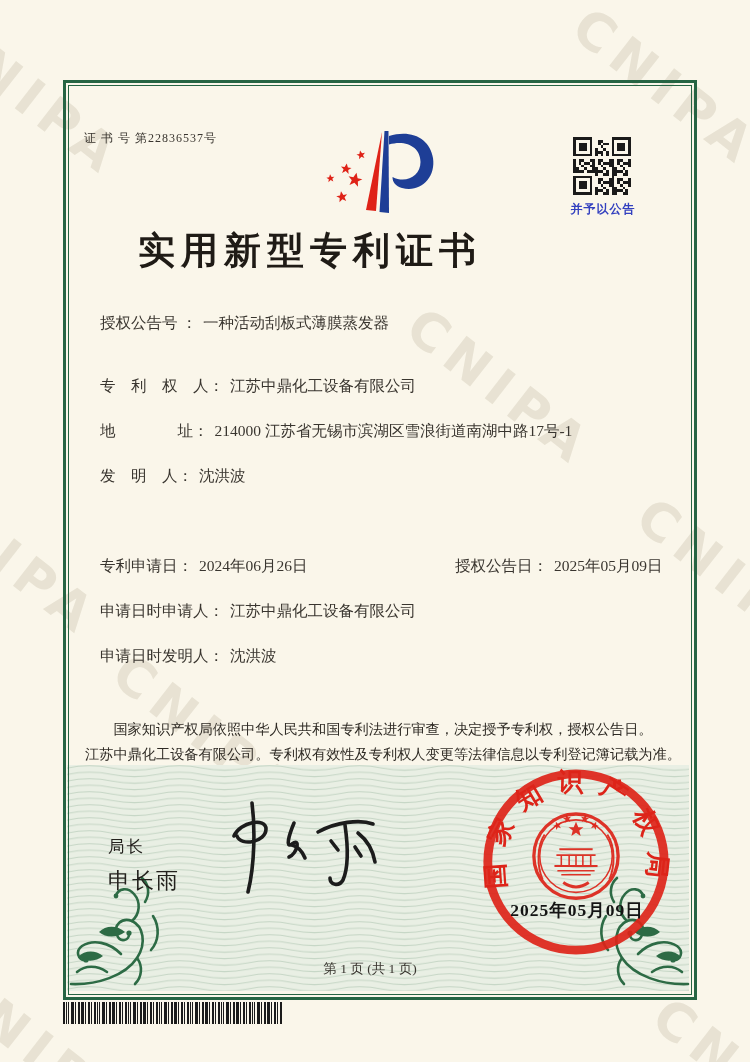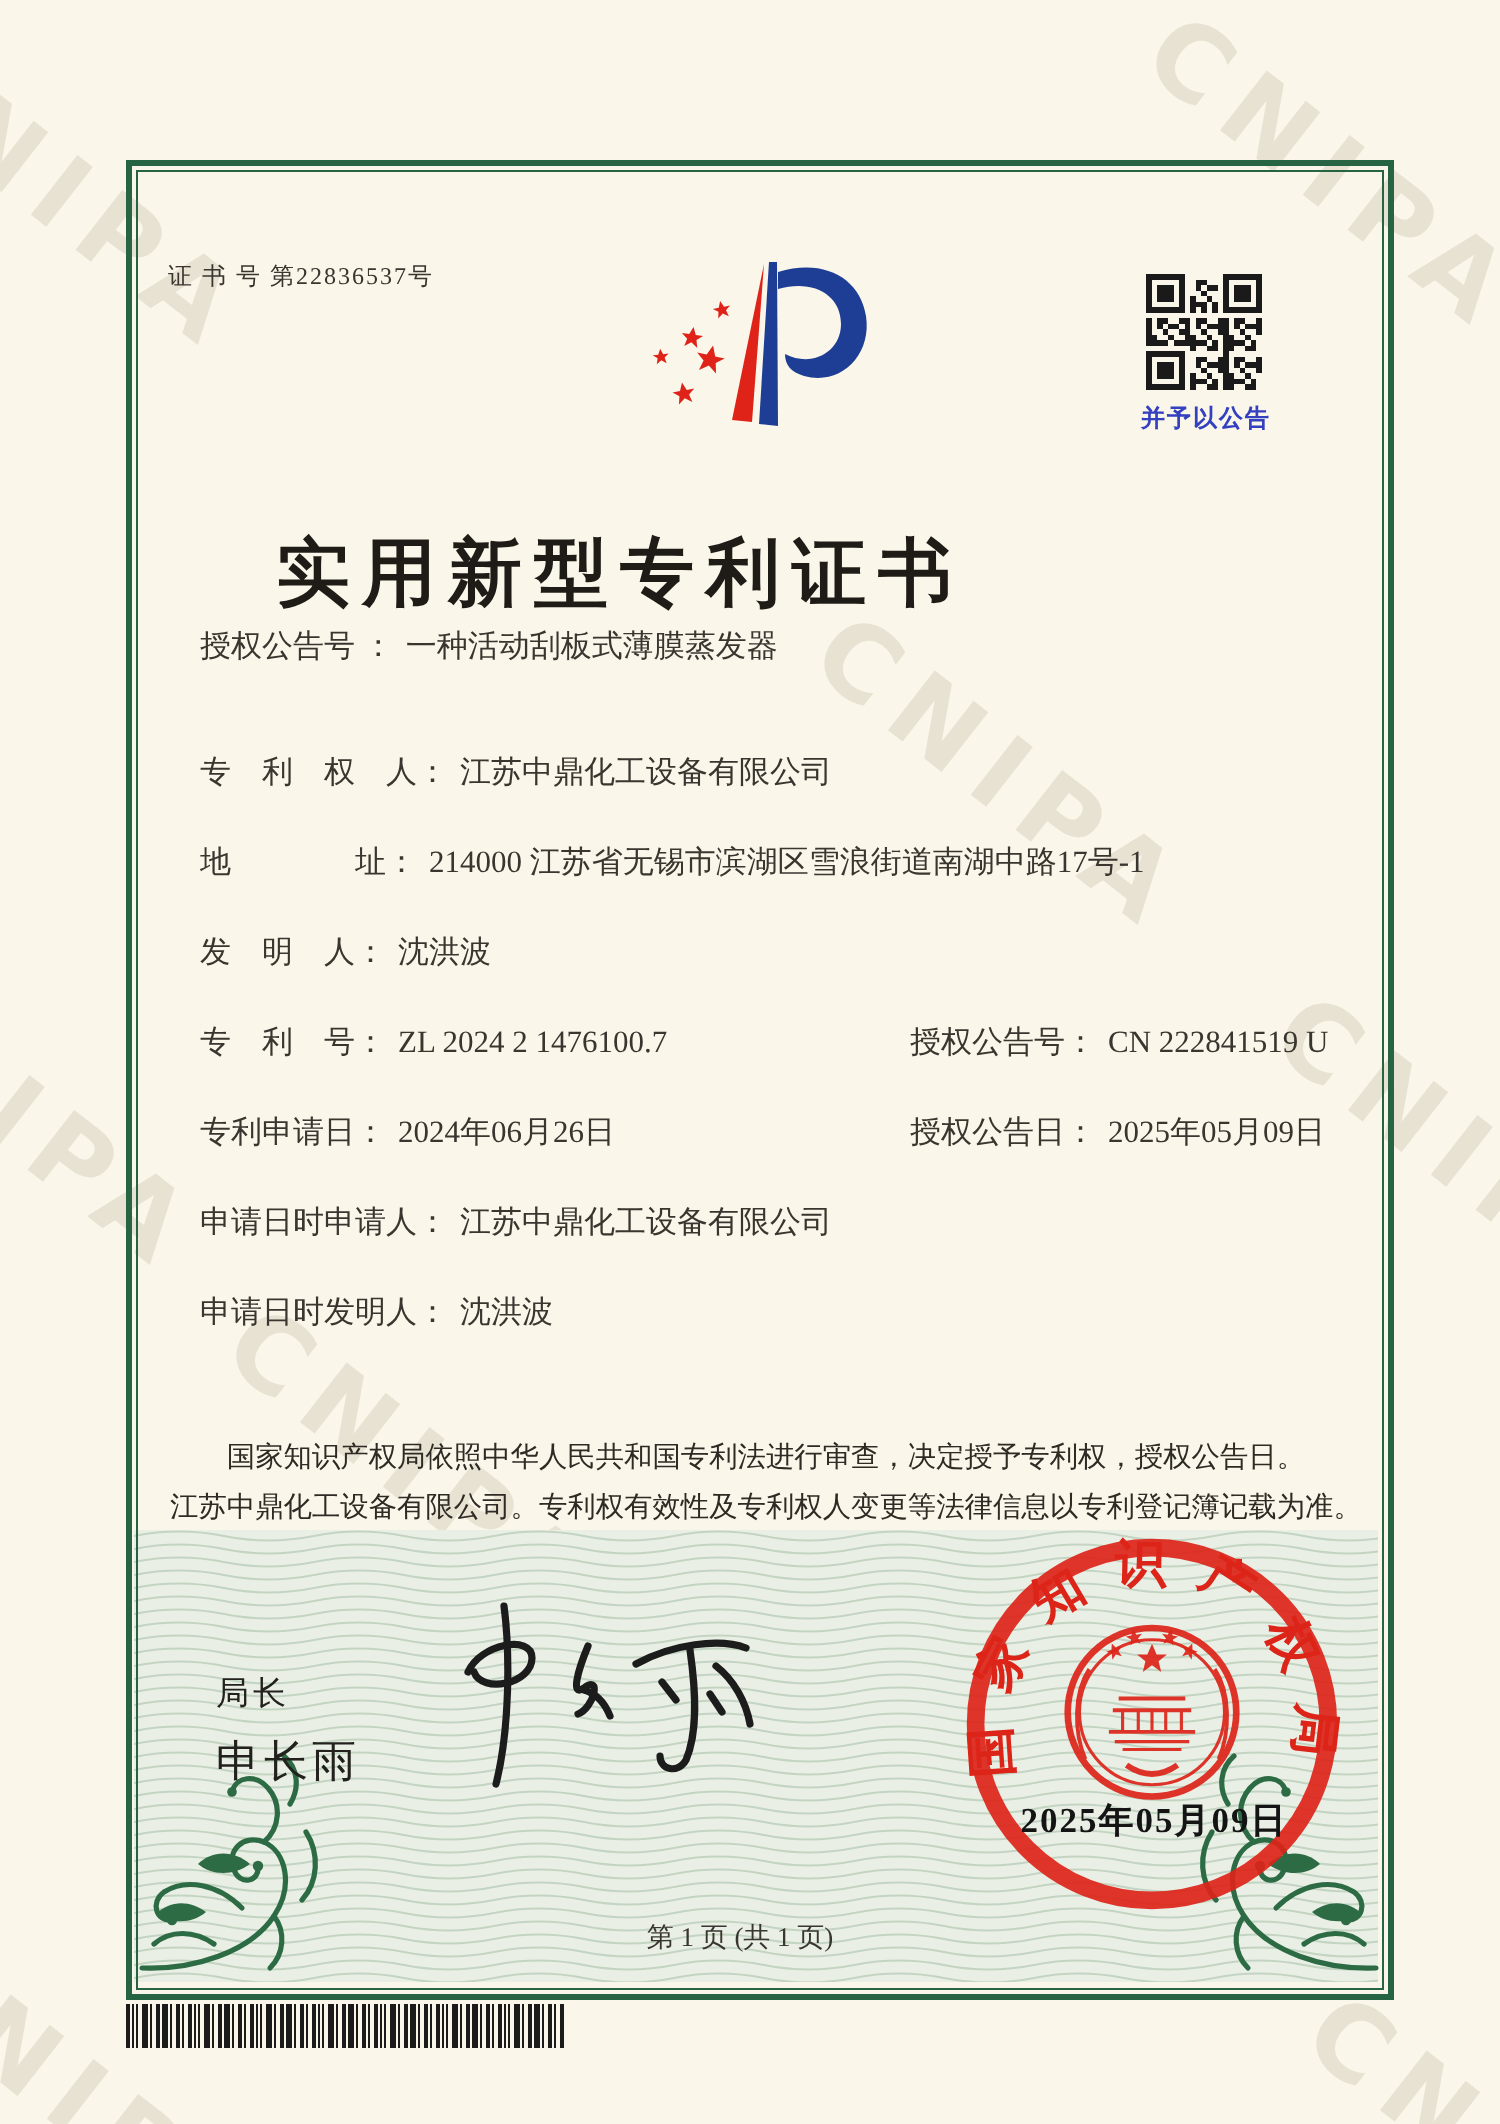--- a/index.html
+++ b/index.html
@@ -14,21 +14,21 @@
   .frame-inner{position:absolute;inset:2px;border:1px solid #266443;}
   .ornament{position:absolute;z-index:2;}
   .orn-left{left:67px;top:872px;transform:scaleX(-1);}
   .orn-right{left:592px;top:872px;}
   .cert-no{position:absolute;left:84px;top:130px;font-size:12px;letter-spacing:1px;z-index:3;}
   .logo{position:absolute;left:316px;top:126px;z-index:3;}
   .qr{position:absolute;left:573px;top:137px;width:58px;height:58px;z-index:3;}
   .qr-caption{position:absolute;left:561px;top:201px;width:84px;text-align:center;
               font-size:12px;font-weight:bold;color:#3340bf;letter-spacing:1px;z-index:3;}
   .title{position:absolute;left:0;top:226px;width:620px;text-align:center;font-size:37px;
-         font-weight:bold;letter-spacing:6px;color:#1f1b16;z-index:3;margin-top:36px;}
+         font-weight:bold;letter-spacing:6px;color:#1f1b16;z-index:3;}
   .row{position:absolute;left:100px;right:60px;font-size:15.5px;white-space:nowrap;z-index:3;}
   .row .val{margin-left:6px;}
   .col2{position:absolute;left:355px;}
   .col2 .val{margin-left:6px;}
   .statement{position:absolute;left:85px;top:717px;font-size:14.2px;line-height:25px;
              color:#2e2a24;white-space:nowrap;z-index:3;}
   .statement .l1{padding-left:2em;}
   .sig-title{position:absolute;left:108px;top:836px;font-size:16.5px;letter-spacing:2px;z-index:3;color:#23211d;}
   .sig-name{position:absolute;left:108px;top:866px;font-size:22px;letter-spacing:2px;z-index:3;color:#23211d;}
   .signature{position:absolute;left:208px;top:796px;z-index:3;}
@@ -357,24 +357,20 @@
   </div>
   <div class="row" style="top:376px">
     <span class="lbl">专　利　权　人：</span><span class="val">江苏中鼎化工设备有限公司</span>
   </div>
   <div class="row" style="top:421px">
     <span class="lbl">地　　　　址：</span><span class="val">214000 江苏省无锡市滨湖区雪浪街道南湖中路17号-1</span>
   </div>
   <div class="row" style="top:466px">
     <span class="lbl">发　明　人：</span><span class="val">沈洪波</span>
   </div>
-  <div class="row" style="top:511px">
-    <span class="lbl">专　利　号：</span><span class="val">ZL 2024 2 1476100.7</span>
-    <span class="col2"><span class="lbl">授权公告号：</span><span class="val">CN 222841519 U</span></span>
-  </div>
   <div class="row" style="top:556px">
     <span class="lbl">专利申请日：</span><span class="val">2024年06月26日</span>
     <span class="col2"><span class="lbl">授权公告日：</span><span class="val">2025年05月09日</span></span>
   </div>
   <div class="row" style="top:601px">
     <span class="lbl">申请日时申请人：</span><span class="val">江苏中鼎化工设备有限公司</span>
   </div>
   <div class="row" style="top:646px">
     <span class="lbl">申请日时发明人：</span><span class="val">沈洪波</span>
   </div>

